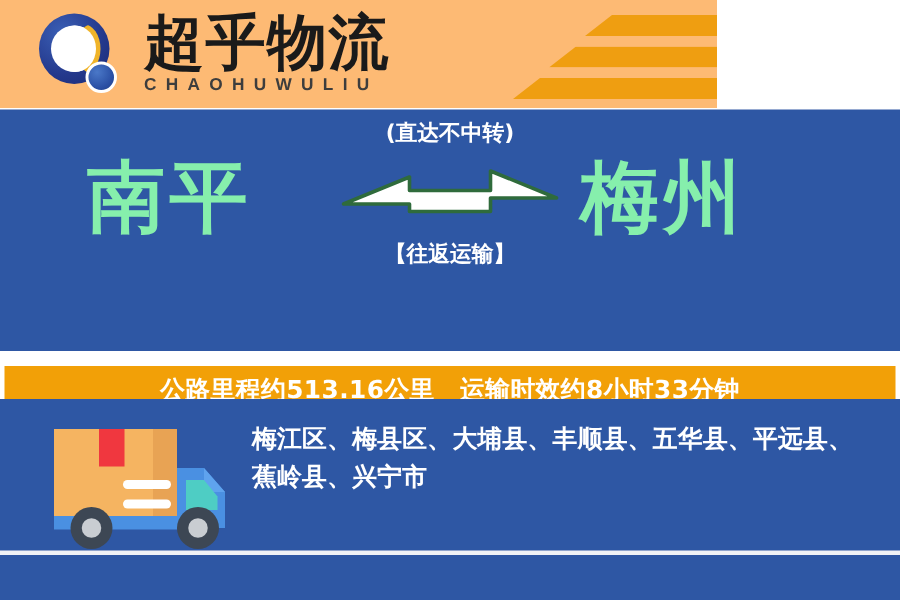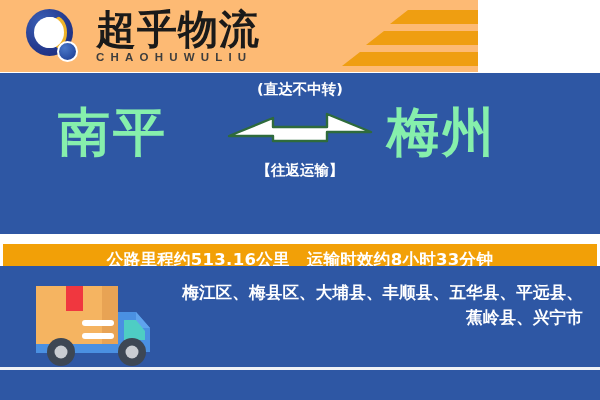--- a/index.html
+++ b/index.html
@@ -179,21 +179,20 @@
     letter-spacing: 0.3px;
     white-space: nowrap;
   }
 
   
   .bottom {
     position: absolute;
     left: 0; top: 266px;
     width: 600px; height: 134px;
     background: #2e57a4;
-    text-align: right;
   }
   .road {
     position: absolute;
     left: 0; top: 101px;
     width: 600px; height: 3px;
     background: #f0f2f6;
   }
   .districts {
     position: absolute;
     left: 168px; top: 14px;

